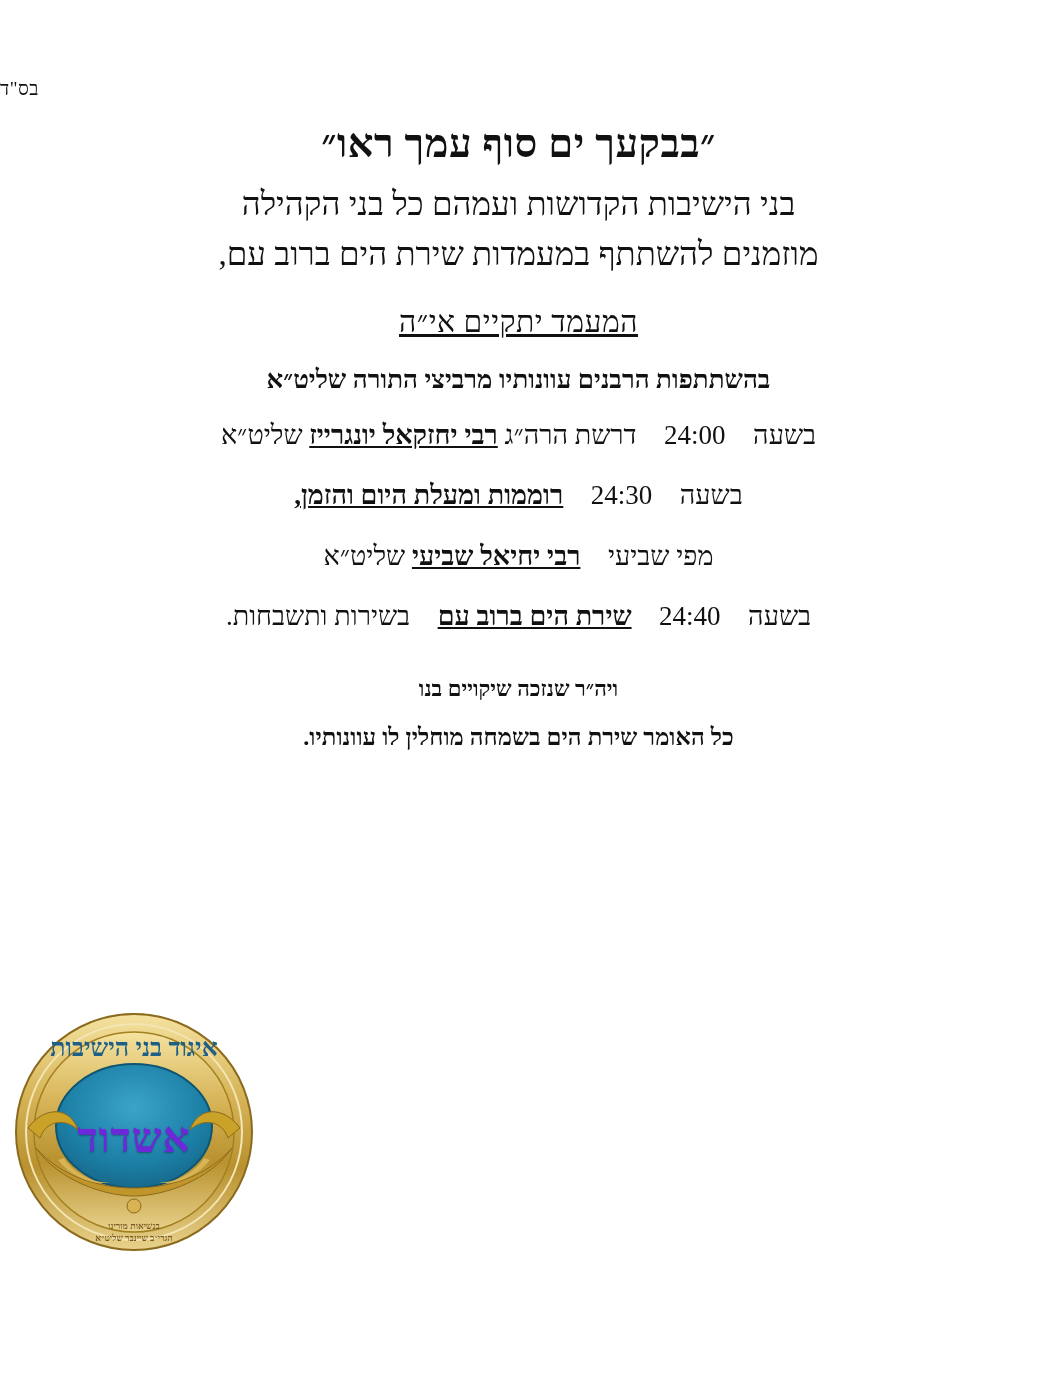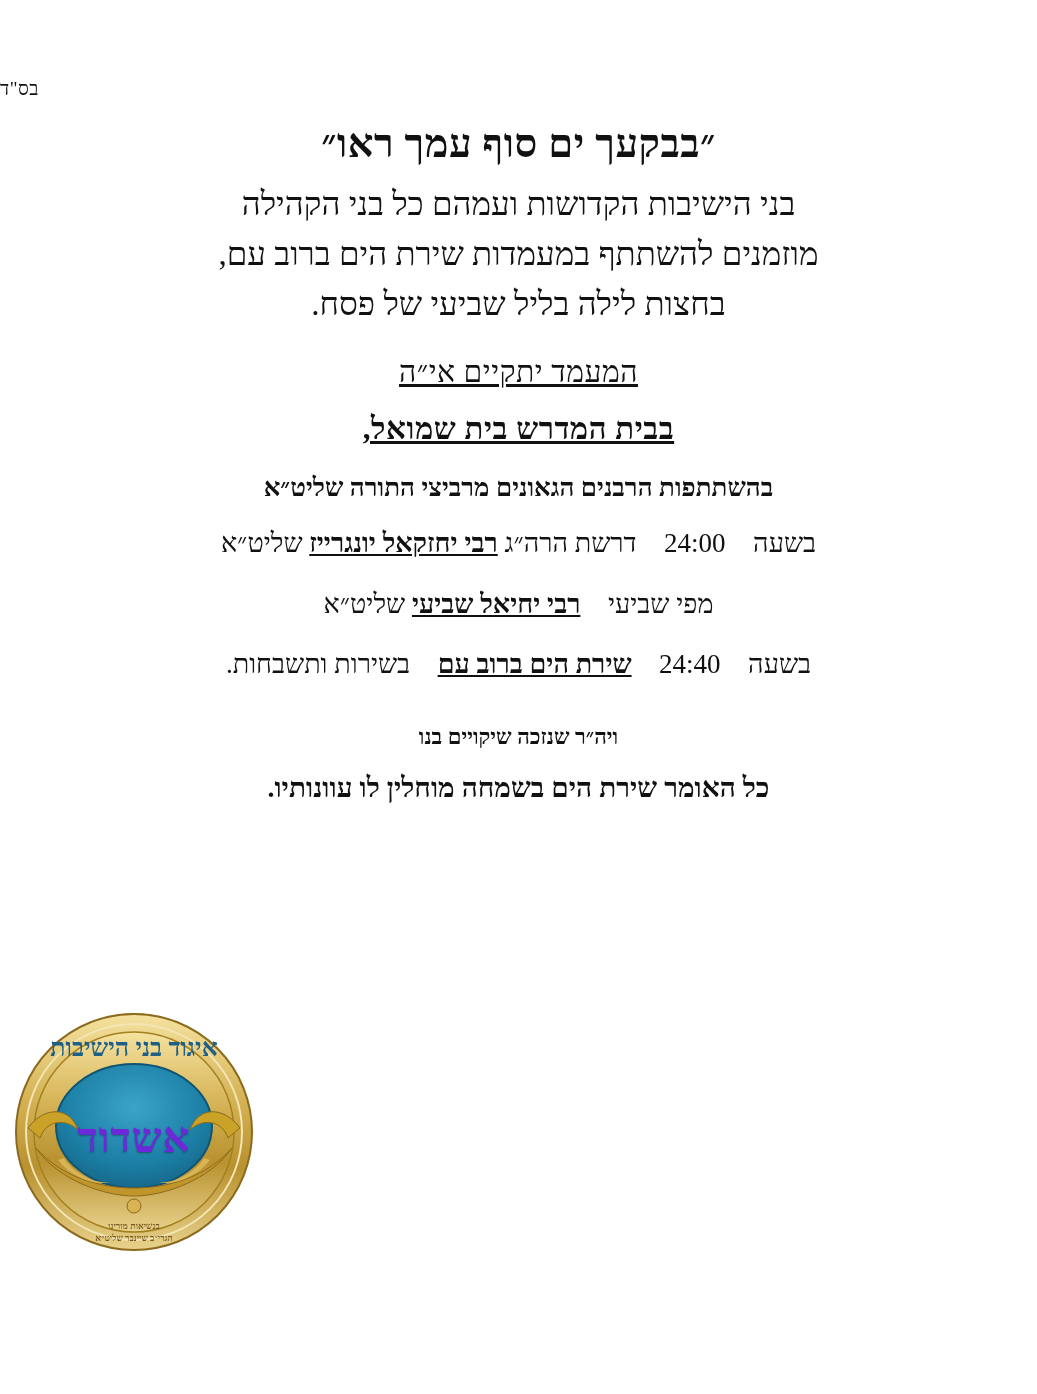--- a/index.html
+++ b/index.html
@@ -109,21 +109,21 @@
     width: 14px;
   }
   .blessing1 {
     text-align: center;
     font-size: 22px;
     font-weight: bold;
     margin-top: 40px;
   }
   .blessing2 {
     text-align: center;
-    font-size: 28px;
+    font-size: 24px;
     font-weight: bold;
     margin-top: 22px;
   }
   .logo-wrap {
     position: absolute;
     top: 1010px;
     left: 0;
     right: 0;
     display: flex;
     justify-content: flex-end;
@@ -177,41 +177,46 @@
 
   <div class="bsd">בס"ד</div>
 
   <div class="content">
 
     <div class="title">״בבקעך ים סוף עמך ראו״</div>
 
     <div class="para">
       <span class="ln">בני הישיבות הקדושות ועמהם כל בני הקהילה</span>
       <span class="ln">מוזמנים להשתתף במעמדות שירת הים ברוב עם,</span>
-      <span class="ln">בחצות לילה בליל שביעי של פסח.</span>
     </div>
 
     <div class="subhead">המעמד יתקיים  אי״ה</div>
 
-    <div class="subhead2">בבית המדרש בית שמואל,</div>
-
-    <div class="participants">בהשתתפות הרבנים הגאונים מרביצי התורה שליט״א</div>
+
+    <div class="participants">בהשתתפות הרבנים עוונותיו מרביצי התורה שליט״א</div>
 
     <div class="schedule">
 
       <div class="sched-line">
         <span>בשעה</span>
         <span class="gap-sm"></span>
         <span class="time">24:00</span>
         <span class="gap-sm"></span>
         <span>דרשת הרה״ג</span>
         <span class="b">רבי יחזקאל יונגרייז</span>
         <span>שליט״א</span>
       </div>
 
+      <div class="sched-line">
+        <span>בשעה</span>
+        <span class="gap-sm"></span>
+        <span class="time">24:30</span>
+        <span class="gap-sm"></span>
+        <span class="b">רוממות ומעלת היום והזמן,</span>
+      </div>
 
       <div class="sched-line">
         <span>מפי שביעי</span>
         <span class="gap-sm"></span>
         <span class="b">רבי יחיאל שביעי</span>
         <span>שליט״א</span>
       </div>
 
       <div class="sched-line wide">
         <span>בשעה</span>

